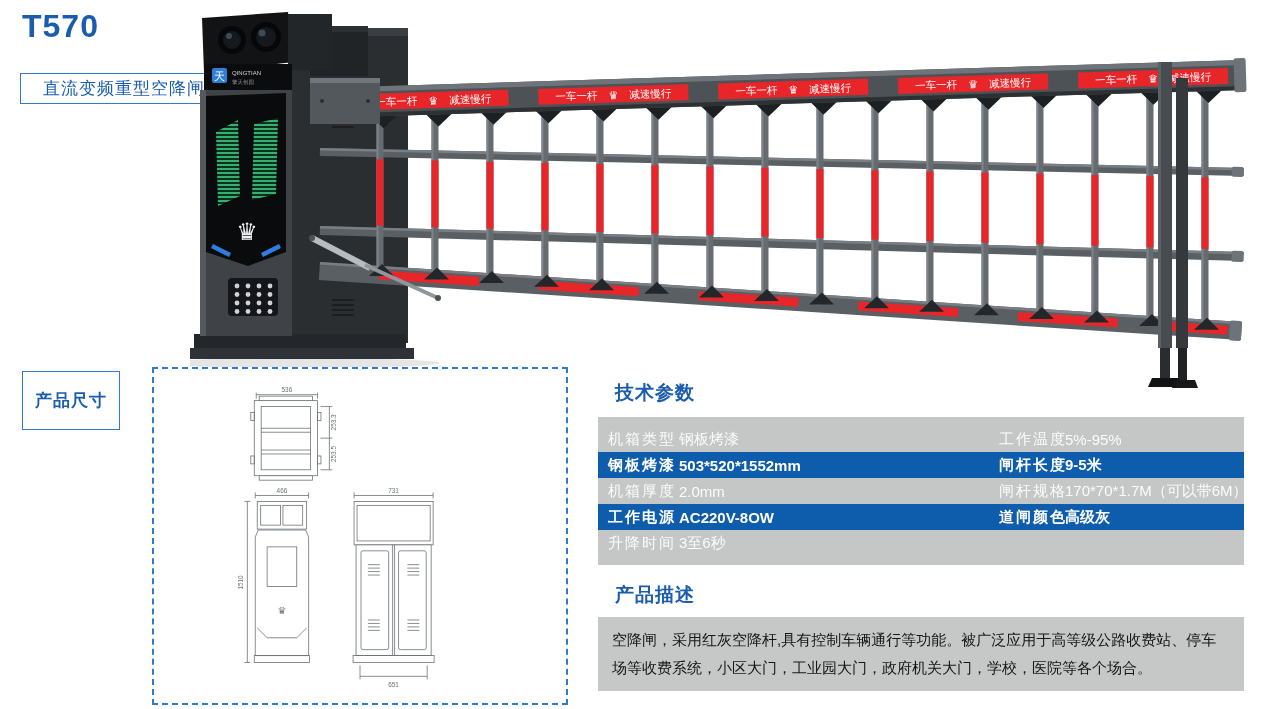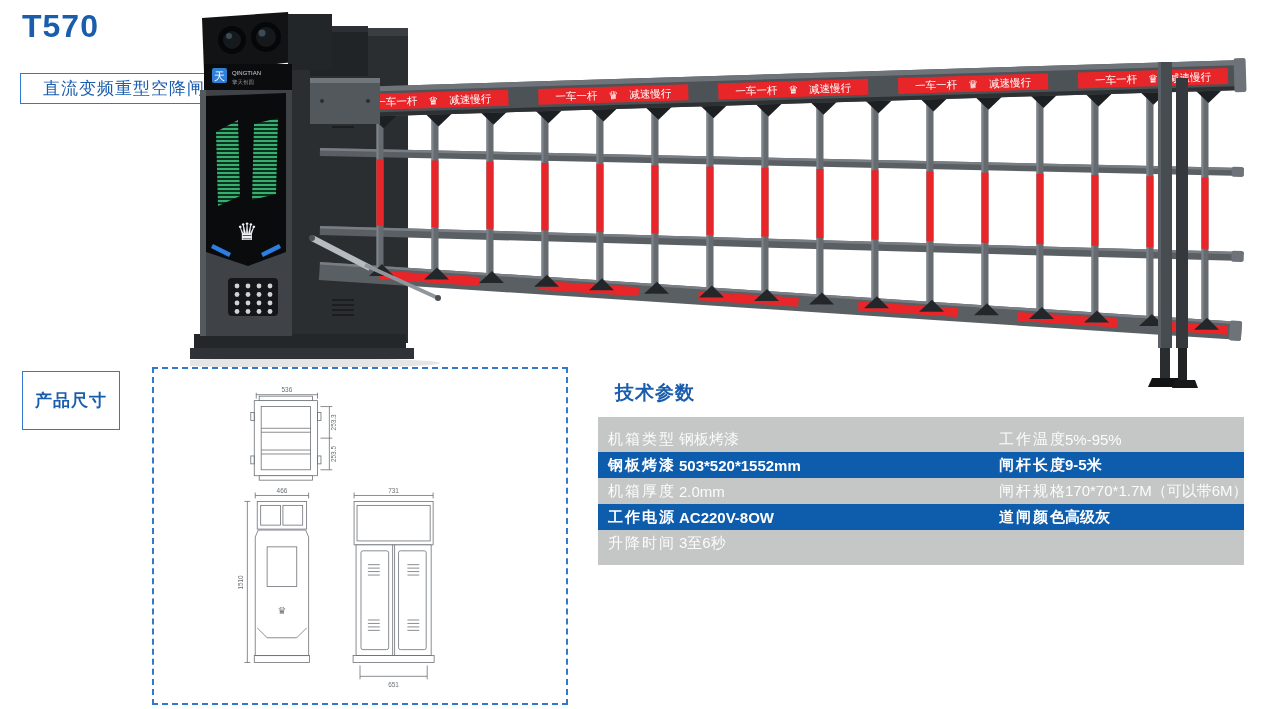--- a/index.html
+++ b/index.html
@@ -376,14 +376,20 @@
         <span class="val">高级灰</span>
       </div>
       <div class="srow gray">
         <span class="lbl">升降时间</span>
         <span class="val">3至6秒</span>
         <span class="lbl"></span>
         <span class="val"></span>
       </div>
     </div>
 
+    <div class="desc-sec">
+      <div class="sec-title">产品描述</div>
+      <div class="desc-box">
+        <p>空降闸，采用红灰空降杆,具有控制车辆通行等功能。被广泛应用于高等级公路收费站、停车场等收费系统，小区大门，工业园大门，政府机关大门，学校，医院等各个场合。</p>
+      </div>
+    </div>
   </div>
 </div>
 
 </body></html>

